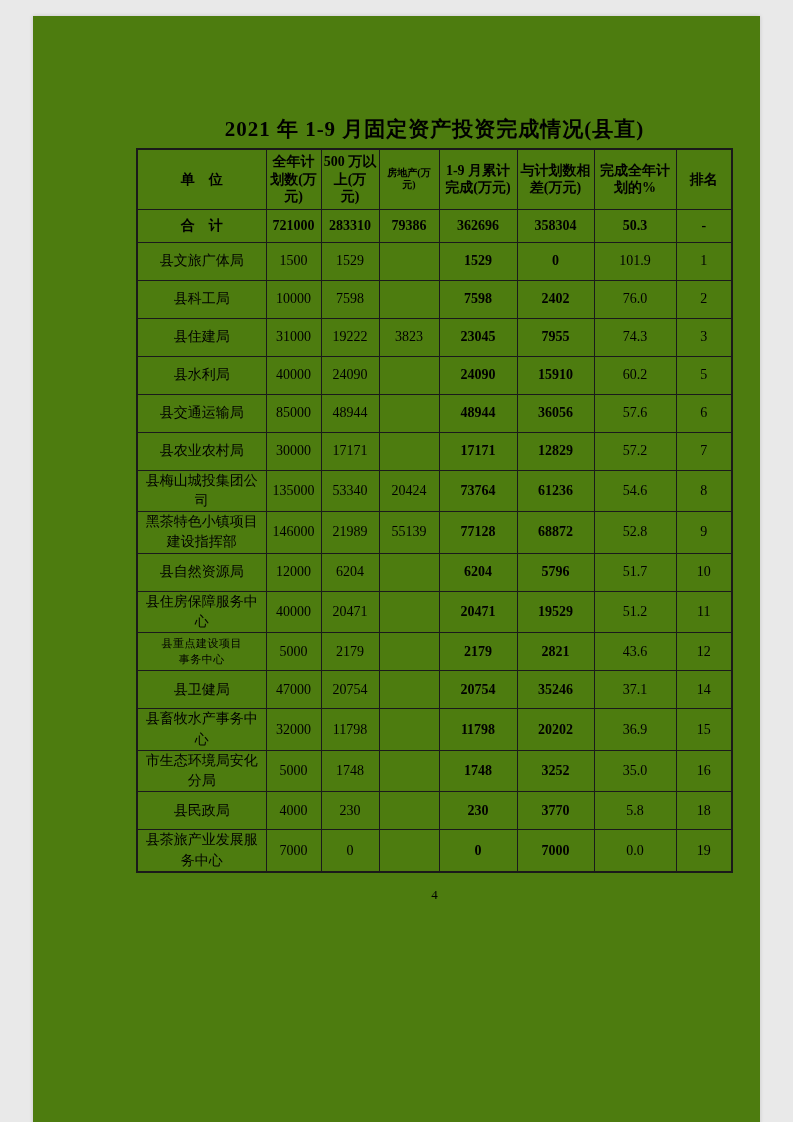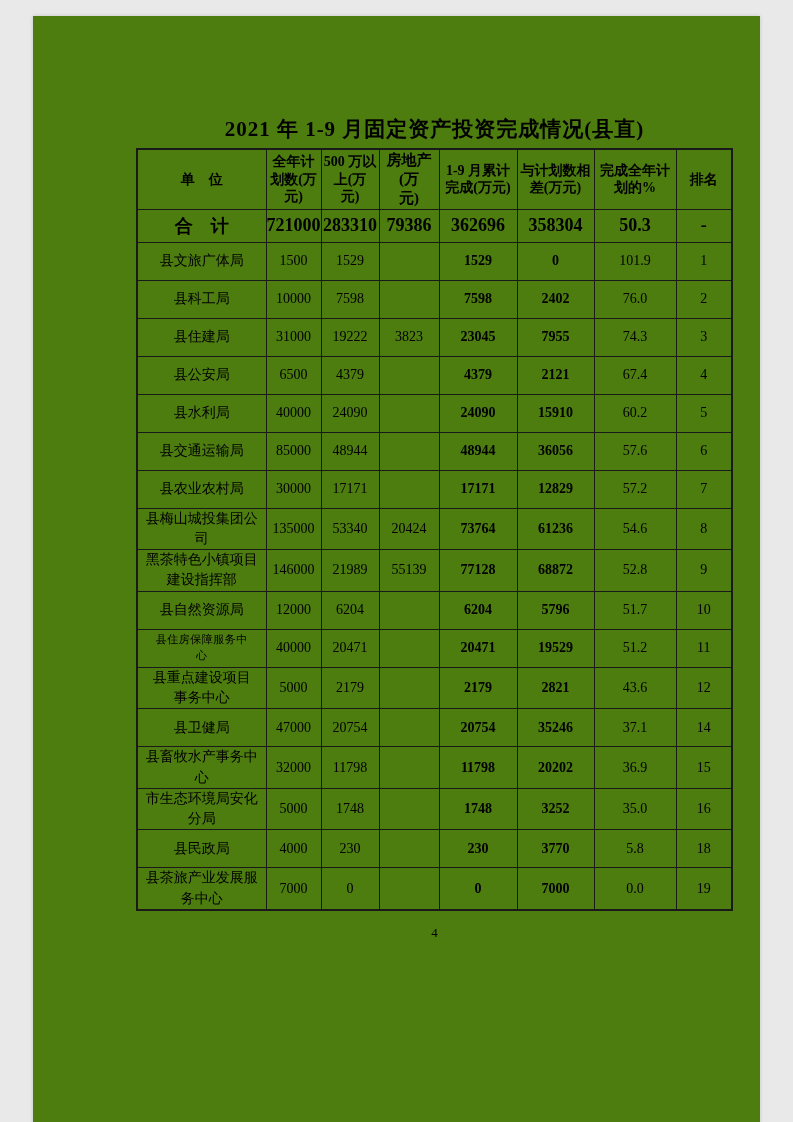--- a/index.html
+++ b/index.html
@@ -51,23 +51,23 @@
     vertical-align:middle;
     overflow:hidden;
   }
   table.inv thead tr{height:60px;}
   table.inv thead th{
     font-size:14px;
     font-weight:bold;
     line-height:1.25;
     white-space:pre-line;
   }
-  table.inv thead th.small{font-size:15px;}
+  table.inv thead th.small{font-size:10px;}
   tr.total-row{height:33px;}
-  tr.total-row td{font-weight:bold;font-size:18px;}
+  tr.total-row td{font-weight:bold;font-size:14px;}
   tr.data-row{height:38px;}
   tr.data-row td{font-size:14px;}
   td.name-cell{
     text-align:left;
     padding-left:4px;
     line-height:1.45;
     white-space:pre-line;
   }
   tbody tr.data-row:nth-child(12) td.name-cell{font-size:11px;letter-spacing:.5px;}
   td.bold{font-weight:bold;}
@@ -151,30 +151,20 @@
             <td class="name-cell">县住建局</td>
             <td>31000</td>
             <td>19222</td>
             <td>3823</td>
             <td class="bold">23045</td>
             <td class="bold">7955</td>
             <td>74.3</td>
             <td>3</td>
           </tr>
           <tr class="data-row">
-            <td class="name-cell">县公安局</td>
-            <td>6500</td>
-            <td>4379</td>
-            <td></td>
-            <td class="bold">4379</td>
-            <td class="bold">2121</td>
-            <td>67.4</td>
-            <td>4</td>
-          </tr>
-          <tr class="data-row">
             <td class="name-cell">县水利局</td>
             <td>40000</td>
             <td>24090</td>
             <td></td>
             <td class="bold">24090</td>
             <td class="bold">15910</td>
             <td>60.2</td>
             <td>5</td>
           </tr>
           <tr class="data-row">

